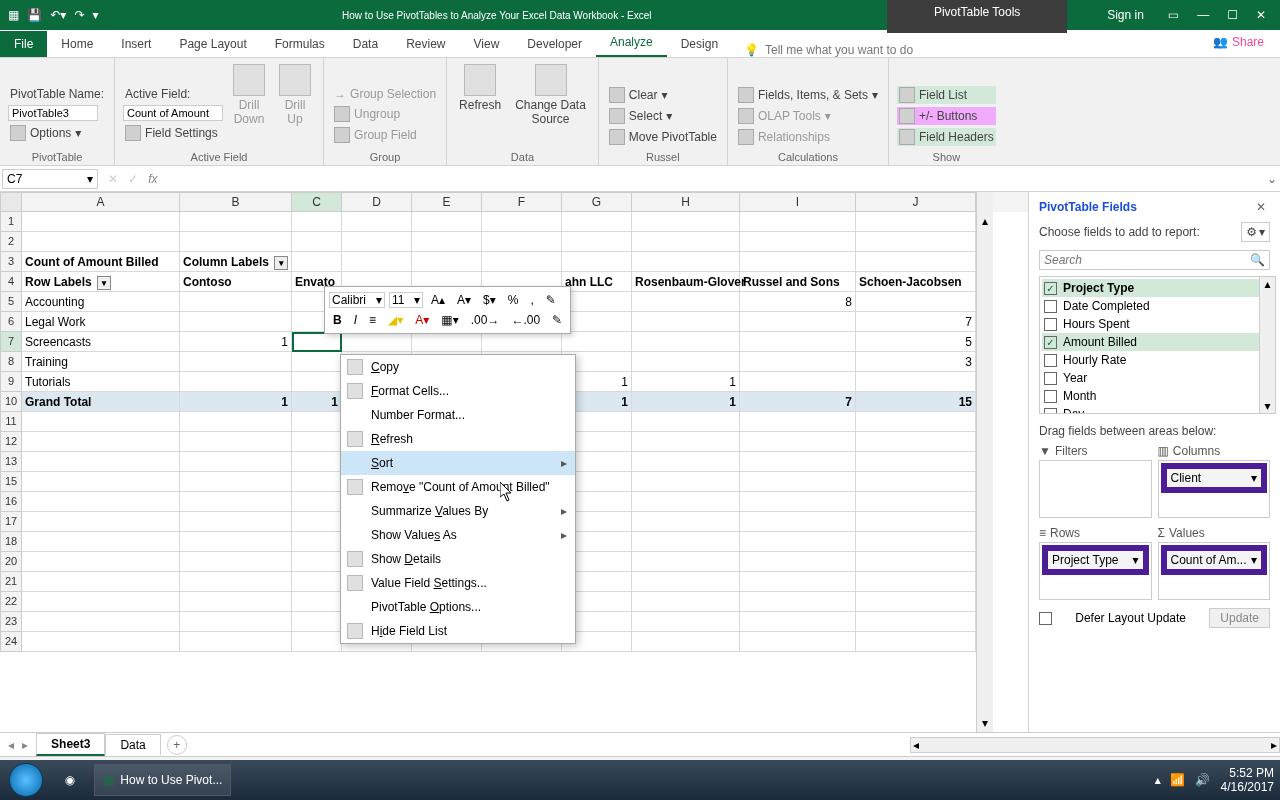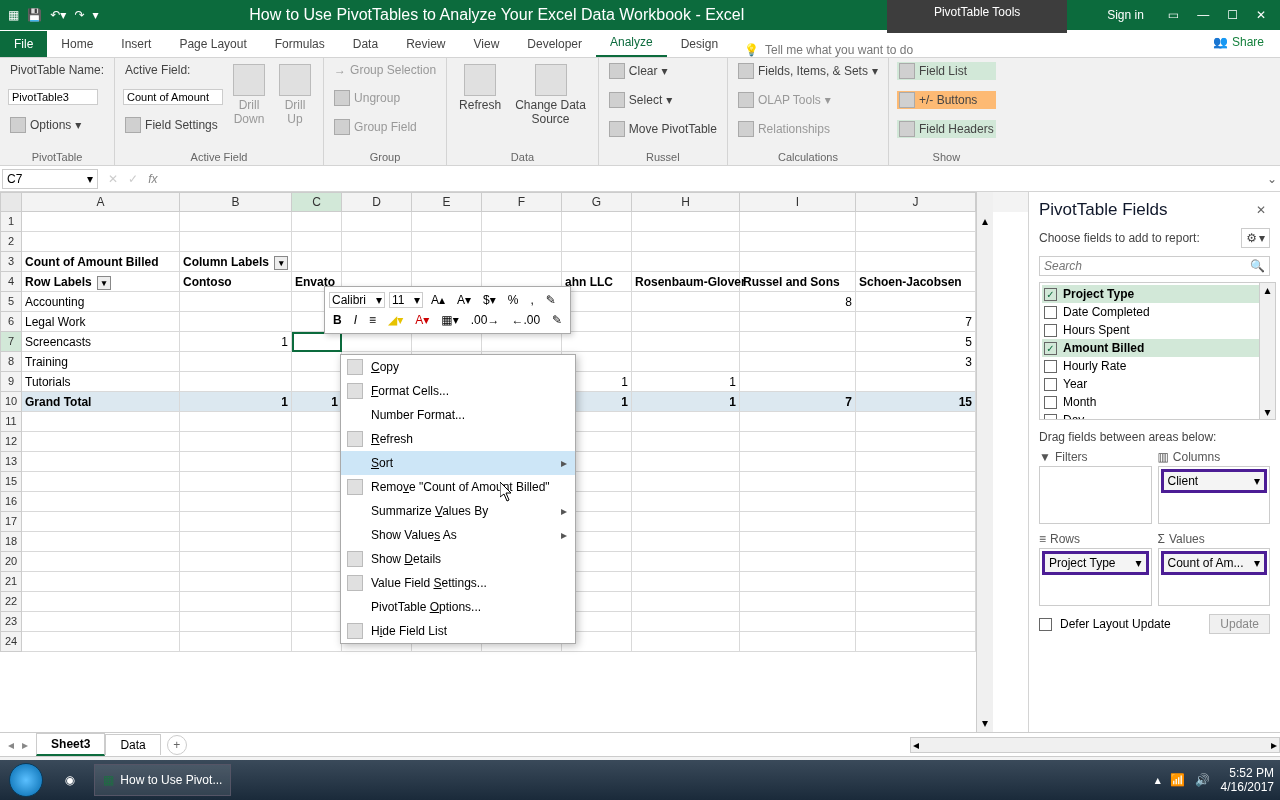--- a/index.html
+++ b/index.html
@@ -1,40 +1,40 @@
 <!DOCTYPE html>
 <html><head>
 <meta charset="utf-8">
 <style>
 * { margin: 0; padding: 0; box-sizing: border-box; font-family: "Segoe UI", Tahoma, sans-serif; font-size: 12px; }
 body { width: 1280px; height: 800px; overflow: hidden; background: #fff; position: relative; }
 
 
 .titlebar { height: 30px; background: #0c6b3d; display: flex; align-items: center; color: #fff; }
 .titlebar .qat { display: flex; gap: 8px; padding: 0 8px; align-items: center; }
-.titlebar .title-center { flex: 1; text-align: center; font-size: 16px; }
+.titlebar .title-center { flex: 1; text-align: center; font-size: 10px; }
 .titlebar .title-tools { width: 180px; text-align: center; background: #3d3d3d; height: 36px; line-height: 30px; margin-right: 40px; }
 .titlebar .win-controls { display: flex; gap: 18px; padding: 0 14px; align-items: center; }
 .titlebar .signin { margin-right: 10px; }
 
 
 .ribbon-tabs { height: 28px; background: #fff; display: flex; align-items: end; border-bottom: 1px solid #d4d4d4; }
 .ribbon-tab { padding: 6px 14px; color: #444; cursor: pointer; }
 .ribbon-tab.file { background: #0c6b3d; color: #fff; }
 .ribbon-tab.active { color: #0c6b3d; border-bottom: 2px solid #0c6b3d; }
 .ribbon-tab.design { color: #444; }
 .tellme { display: flex; align-items: center; gap: 6px; color: #777; padding: 0 12px; }
-.share { margin-left: auto; padding: 8px 16px; color: #15803d; }
+.share { margin-left: auto; padding: 8px 16px; color: #ec4899; }
 
 
 .ribbon-body { height: 108px; background: #f1f1f1; display: flex; border-bottom: 1px solid #d4d4d4; }
 .ribbon-group { border-right: 1px solid #d4d4d4; padding: 4px 8px 0 8px; display: flex; flex-direction: column; justify-content: space-between; }
 .ribbon-group-label { text-align: center; color: #666; font-size: 11px; padding-bottom: 2px; }
 .rg-content { flex: 1; display: flex; gap: 6px; align-items: flex-start; }
-.rg-col { display: flex; flex-direction: column; gap: 11px; }
+.rg-col { display: flex; flex-direction: column; gap: 3px; margin-top: 24px; }
 .rg-item { display: flex; align-items: center; gap: 4px; color: #444; padding: 1px 2px; white-space: nowrap; }
 .rg-item.dim { color: #999; }
 .rg-input { border: 1px solid #ccc; background: #fff; padding: 1px 3px; width: 90px; font-size: 11px; }
 .rg-big { display: flex; flex-direction: column; align-items: center; justify-content: flex-end; gap: 2px; padding: 2px 4px; text-align: center; color: #444; }
 .rg-big.dim { color:#999; }
 .rg-big .ico { width: 32px; height: 32px; background: #e0e0e0; border: 1px solid #bbb; }
 .rg-small-ico { width: 16px; height: 16px; background: #d0d0d0; border: 1px solid #aaa; display:inline-block; }
 
 
 .formula-bar { height: 26px; display: flex; align-items: center; border-bottom: 1px solid #d4d4d4; }
@@ -78,39 +78,39 @@
 .ctx-menu { position: absolute; background: #fff; border: 1px solid #aaa; box-shadow: 2px 2px 8px rgba(0,0,0,.25); width: 236px; }
 .ctx-item { display: flex; align-items: center; padding: 5px 8px 5px 30px; position: relative; }
 .ctx-item:hover, .ctx-item.hover { background: #cde6f7; }
 .ctx-item .arrow { margin-left: auto; color: #555; }
 .ctx-item .ci-ico { position:absolute; left:6px; width:16px; height:16px; background:#e0e0e0; border:1px solid #bbb; }
 .underline-char { text-decoration: underline; }
 
 
 .field-pane { width: 252px; border-left: 1px solid #d4d4d4; background: #fff; display: flex; flex-direction: column; }
 .fp-header { display: flex; align-items: center; padding: 8px 10px 4px 10px; }
-.fp-title { font-size: 17px; color: #0f172a; font-weight:400; flex:1; }
+.fp-title { font-size: 12px; color: #1d4ed8; font-weight:700; flex:1; }
 .fp-close { color: #666; padding: 0 4px; }
 .fp-sub { display:flex; align-items:center; padding: 4px 10px; gap:6px; color:#444; }
 .fp-gear { border:1px solid #ccc; padding:2px 4px; display:flex; gap:2px; }
 .fp-search { margin: 4px 10px; border:1px solid #ccc; display:flex; align-items:center; padding:2px 4px; color:#888; }
 .fp-search input { border:none; flex:1; outline:none; font-style:italic; color:#888; }
 .fp-fields { margin: 2px 4px 2px 10px; border:1px solid #ccc; height:138px; overflow:hidden; position:relative; }
 .fp-fields-inner{ padding:2px; }
 .fp-field { display:flex; align-items:center; gap:6px; padding:2px; }
 .fp-field.sel { background:#d2e8d8; }
 .chk { width:13px; height:13px; border:1px solid #666; display:inline-flex; align-items:center; justify-content:center; font-size:10px; color:#0c6b3d; }
 .fp-scroll { position:absolute; right:0; top:0; bottom:0; width:16px; background:#f0f0f0; border-left:1px solid #ccc; display:flex; flex-direction:column; justify-content:space-between; align-items:center; }
 .fp-drag-label { padding: 8px 10px 4px 10px; color:#444; }
 .fp-areas { display:grid; grid-template-columns:1fr 1fr; gap:6px; padding: 0 10px; }
 .fp-area { display:flex; flex-direction:column; }
 .fp-area-head { display:flex; align-items:center; gap:4px; color:#555; padding:2px 0; }
 .fp-area-box { border:1px solid #ccc; height:58px; background:#fff; padding:2px; }
-.fp-chip { border:3px solid #4c1d95; background:#f4f4f4; padding:2px 4px; display:flex; justify-content:space-between; align-items:center; font-size:11px; }
-.fp-bottom { display:flex; align-items:center; padding:8px 10px; gap:8px; }
+.fp-chip { border:6px solid #4c1d95; background:#f4f4f4; padding:2px 4px; display:flex; justify-content:space-between; align-items:center; font-size:11px; }
+.fp-bottom { display:flex; align-items:center; padding:8px 10px; gap:8px;text-align:center; }
 .fp-bottom .btn { border:1px solid #ccc; background:#f0f0f0; padding:2px 10px; color:#888; }
 
 
 .sheet-tabs { height: 24px; border-top: 1px solid #ccc; display:flex; align-items:center; background:#fff; }
 .st-nav { padding:0 8px; color:#888; display:flex; gap:8px; }
 .st-tab { padding: 3px 14px; border:1px solid #ccc; border-bottom:none; background:#fff; }
 .st-tab.active { font-weight:bold; border-bottom:2px solid #0c6b3d; }
 .st-add { width:20px; height:20px; border:1px solid #ccc; border-radius:10px; text-align:center; line-height:18px; margin-left:6px; color:#666; }
 .st-hscroll { margin-left:auto; width:370px; height:16px; background:#f0f0f0; border:1px solid #ccc; display:flex; justify-content:space-between; padding:0 2px; }
 
@@ -268,21 +268,21 @@
   </div>
 
 
   <div class="ribbon-group" style="border-right:none">
     <div class="rg-content">
         <div class="rg-col">
       <div class="rg-item" style="background:#d2e8d8">
             <span class="rg-small-ico"></span>
             <span>Field List</span>
           </div>
-      <div class="rg-item" style="background:#fdba74">
+      <div class="rg-item" style="background:#f0abfc">
             <span class="rg-small-ico"></span>
             <span>+/- Buttons</span>
           </div>
       <div class="rg-item" style="background:#d2e8d8">
             <span class="rg-small-ico"></span>
             <span>Field Headers</span>
           </div>
     </div>
       </div>
     <div class="ribbon-group-label">Show</div>
@@ -728,21 +728,21 @@
           <div class="fp-field">
             <span class="chk"></span>
             <span>Date Completed</span>
           </div>
           <div class="fp-field">
             <span class="chk"></span>
             <span>Hours Spent</span>
           </div>
           <div class="fp-field sel">
             <span class="chk">✓</span>
-            <span style="font-weight: bold;">Amount Billed</span>
+            <span style="font-weight: normal;">Amount Billed</span>
           </div>
           <div class="fp-field">
             <span class="chk"></span>
             <span>Hourly Rate</span>
           </div>
           <div class="fp-field">
             <span class="chk"></span>
             <span>Year</span>
           </div>
           <div class="fp-field">

